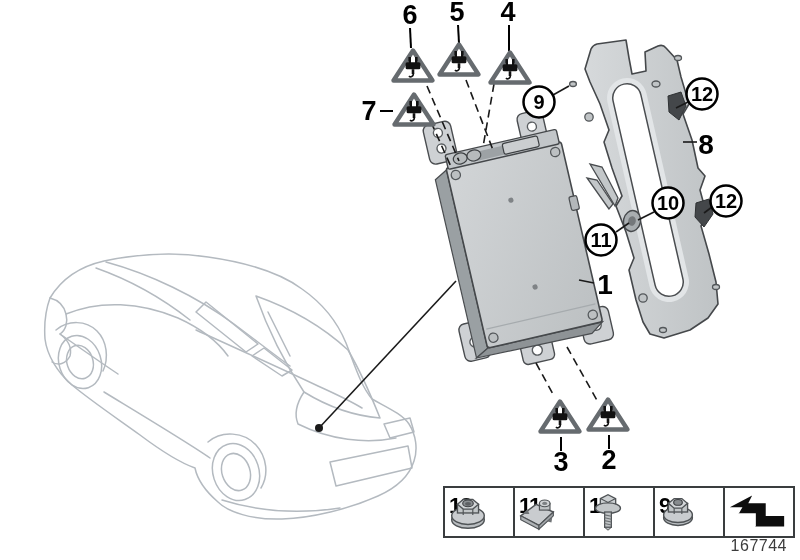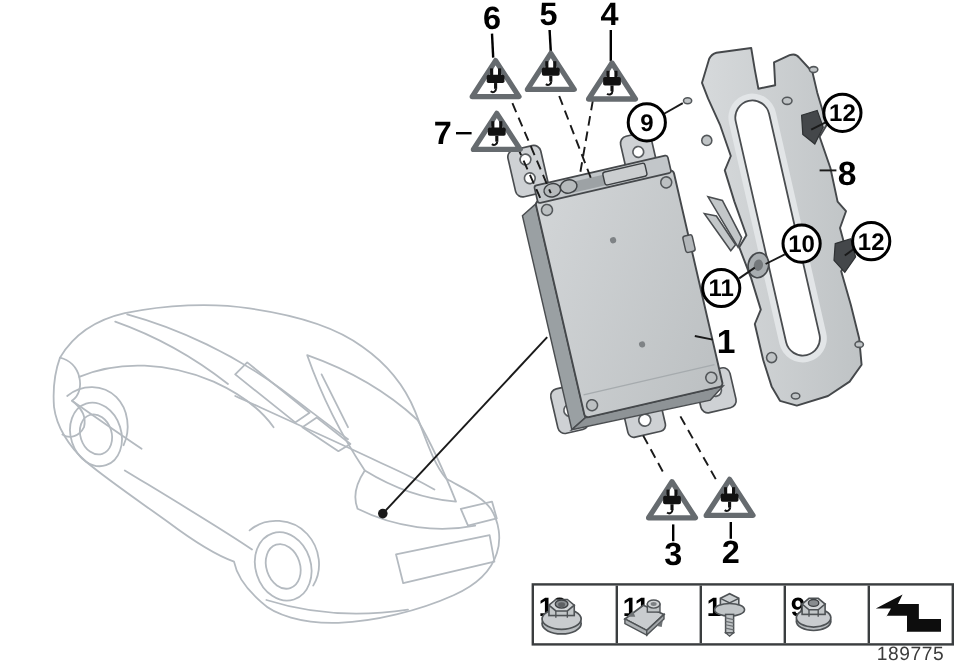--- a/index.html
+++ b/index.html
@@ -281,15 +281,15 @@
   </div>
   <div class="cell arrowcell">
     <span class="cellnum"></span>
     <svg class="icon" width="64" height="40" viewBox="0 0 66 40">
       <path d="M5,15 L28,3 L24,11 L42,11 L42,24 L61,24 L61,35 L31,35 L31,22 L14,22 L18,15 Z" fill="#0d0d0d"></path>
       <polyline points="31,35 31,22 14,22" fill="none" stroke="#fff" stroke-width="1.6"></polyline>
     </svg>
   </div>
 </div>
 
-<div class="docnum">189775</div>
+<div class="docnum">167744</div>
 
 </div>
 
 </body></html>

